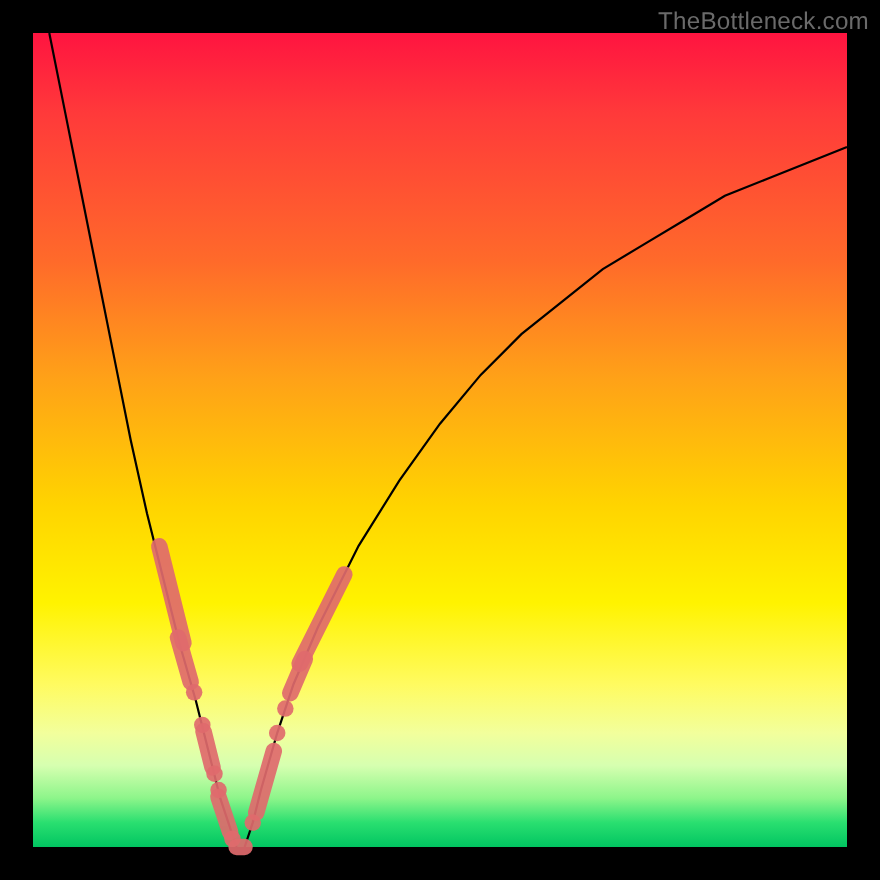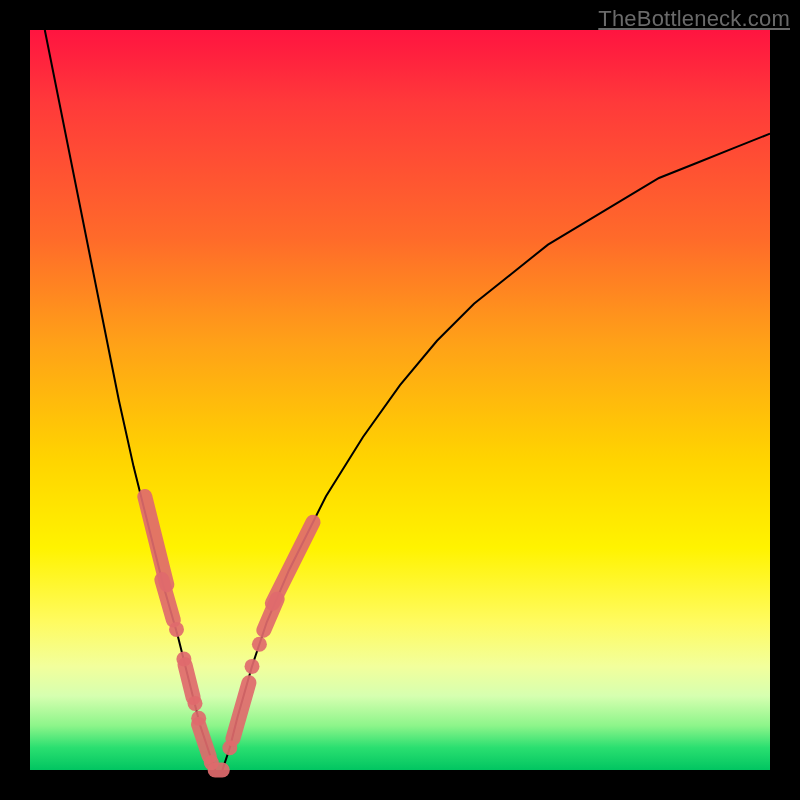--- a/index.html
+++ b/index.html
@@ -34,21 +34,20 @@
     );
   }
   .watermark {
     position: absolute;
     top: 6px;
     right: 10px;
     color: #6a6a6a;
     font-size: 22px;
     letter-spacing: 0.2px;
     user-select: none;
-    text-decoration: underline;
   }
   svg.plot {
     position: absolute;
     left: 0;
     top: 0;
     width: 740px;
     height: 740px;
     overflow: visible;
   }
   .curve {

